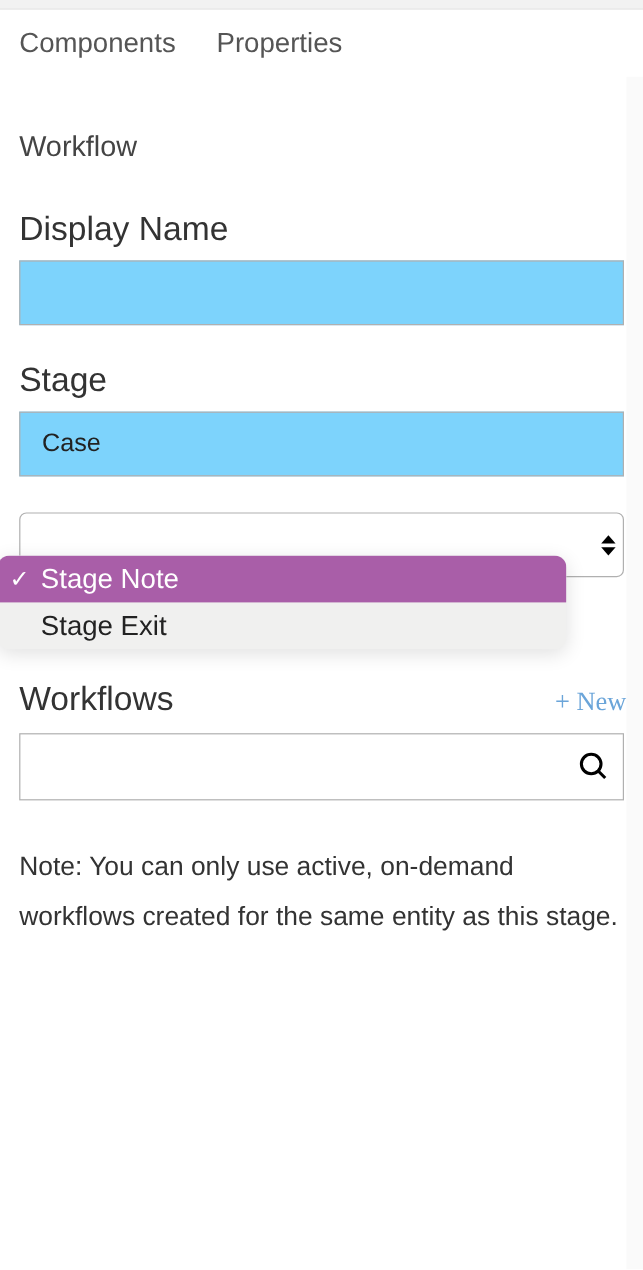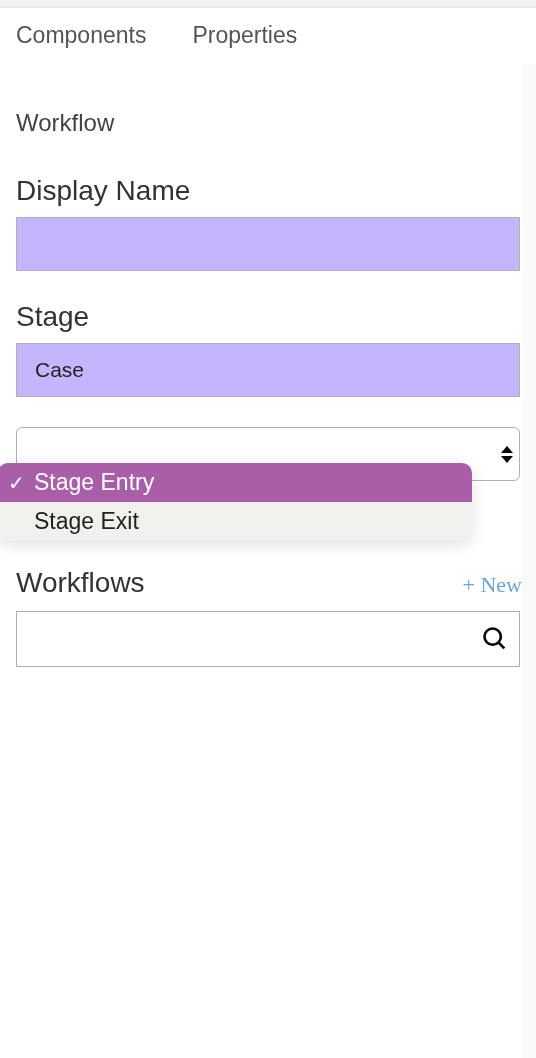--- a/index.html
+++ b/index.html
@@ -15,21 +15,21 @@
       position: relative;
       overflow: hidden;
     }
     .top-divider {
       height: 8px;
       background: #f2f2f2;
       border-bottom: 1px solid #e6e6e6;
     }
     .tabs {
       display: flex;
-      gap: 46px;
+      gap: 34px;
       padding: 14px 16px 20px 16px;
       text-align: right;
     }
     .tab {
       font-size: 23px;
       color: #555;
       cursor: pointer;
     }
     .content {
       padding: 40px 14px 0 16px;
@@ -47,21 +47,21 @@
     .field-label {
       font-size: 28px;
       color: #333;
       margin-bottom: 10px;
       display: block;
     }
     .text-input {
       width: calc(100% - 2px);
       height: 54px;
       border: 1px solid #b0b0b0;
-      background: #c4b5fd;
+      background: #7dd3fc;
       font-size: 21px;
       padding: 0 18px;
       color: #222;
       font-family: inherit;
     }
     .select-wrap {
       position: relative;
       width: 100%;
     }
     .select-wrap .spinner {
@@ -201,21 +201,21 @@
     <label class="field-label">Stage</label>
     <input type="text" class="text-input" readonly="" value="Case" style="">
   </div>
 
   <div class="field">
     <div class="select-wrap">
       <input type="text" class="text-input" readonly="" style="background: rgb(255, 255, 255); border-radius: 6px;">
       <div class="spinner"></div>
       <div class="dropdown-popup">
         <div class="dropdown-option selected">
-          <span>Stage Entry</span>
+          <span>Stage Note</span>
         </div>
         <div class="dropdown-option">
           <span>Stage Exit</span>
         </div>
       </div>
     </div>
   </div>
 
   <div class="field" style="margin-top:86px;">
     <div class="workflows-header">
@@ -226,16 +226,17 @@
       <input type="text" class="search-input" value="" style="">
       <div class="search-icon">
         <svg width="28" height="28" viewBox="0 0 24 24" fill="none" stroke="#000" stroke-width="2.2">
           <circle cx="10" cy="10" r="7"></circle>
           <line x1="20" y1="20" x2="15" y2="15"></line>
         </svg>
       </div>
     </div>
   </div>
 
+  <div class="note">Note: You can only use active, on-demand workflows created for the same entity as this stage.</div>
 
 </div>
 
 <div class="scroll-track"></div>
 
 </body></html>

